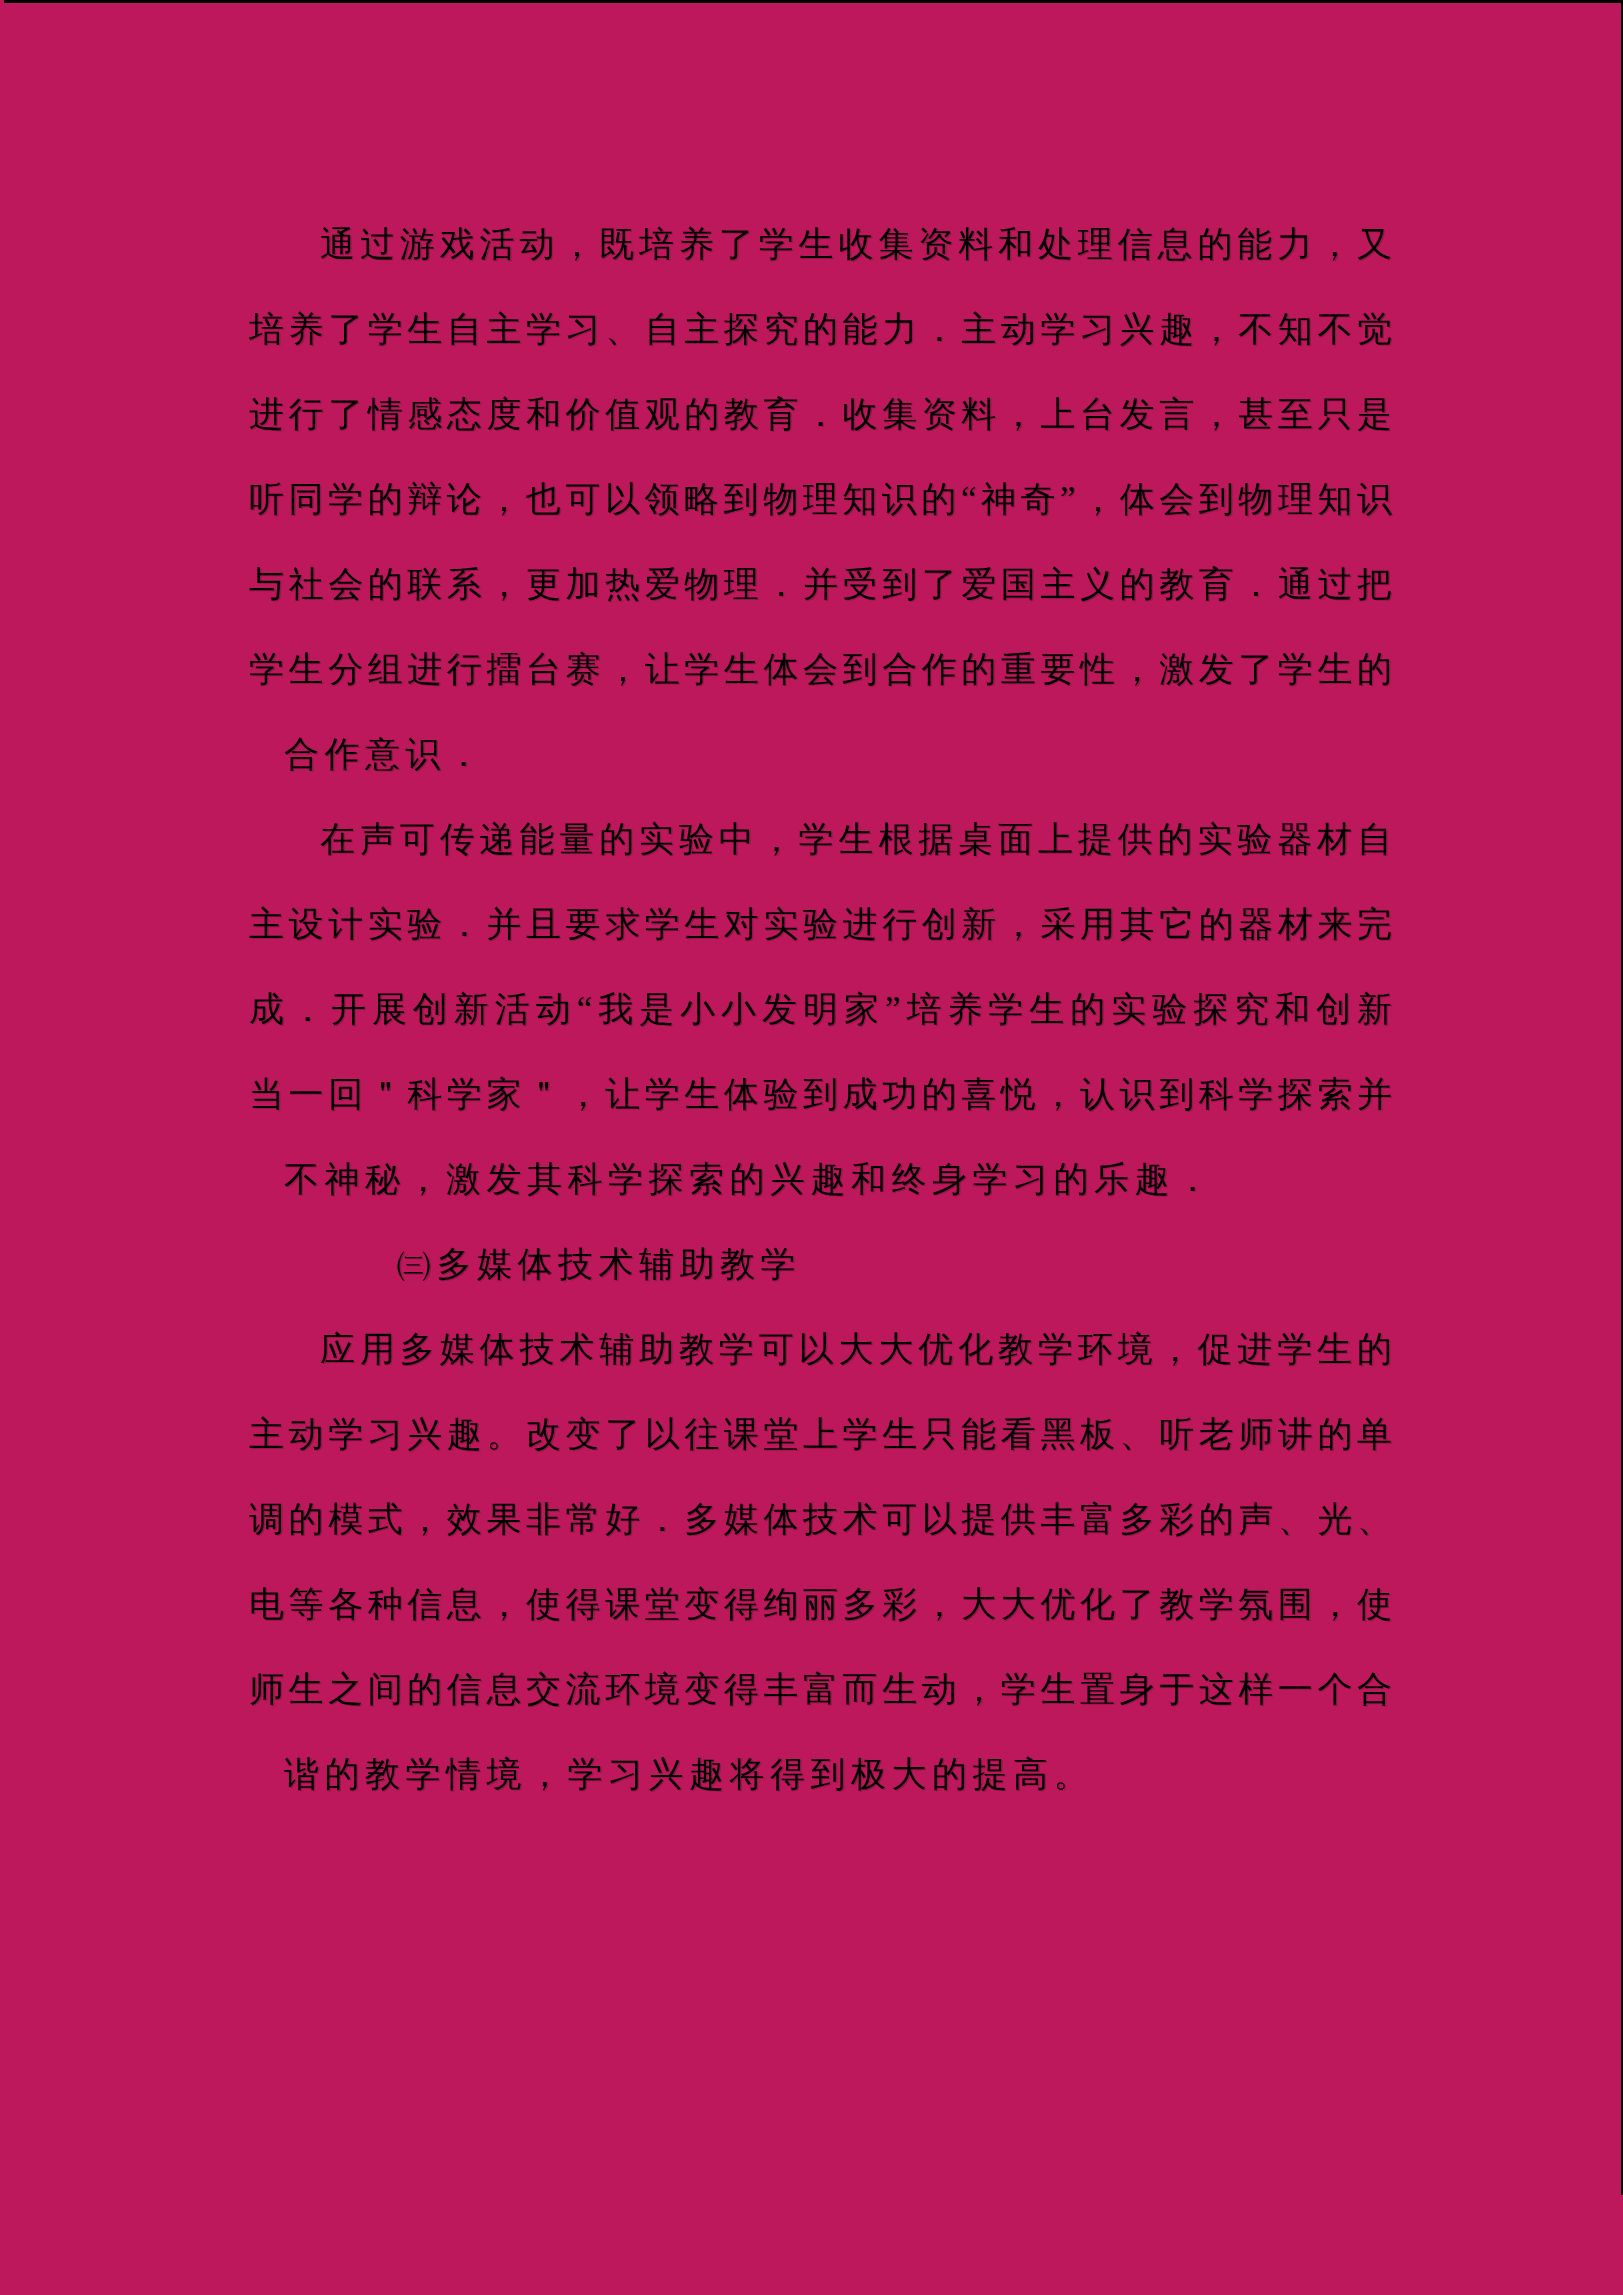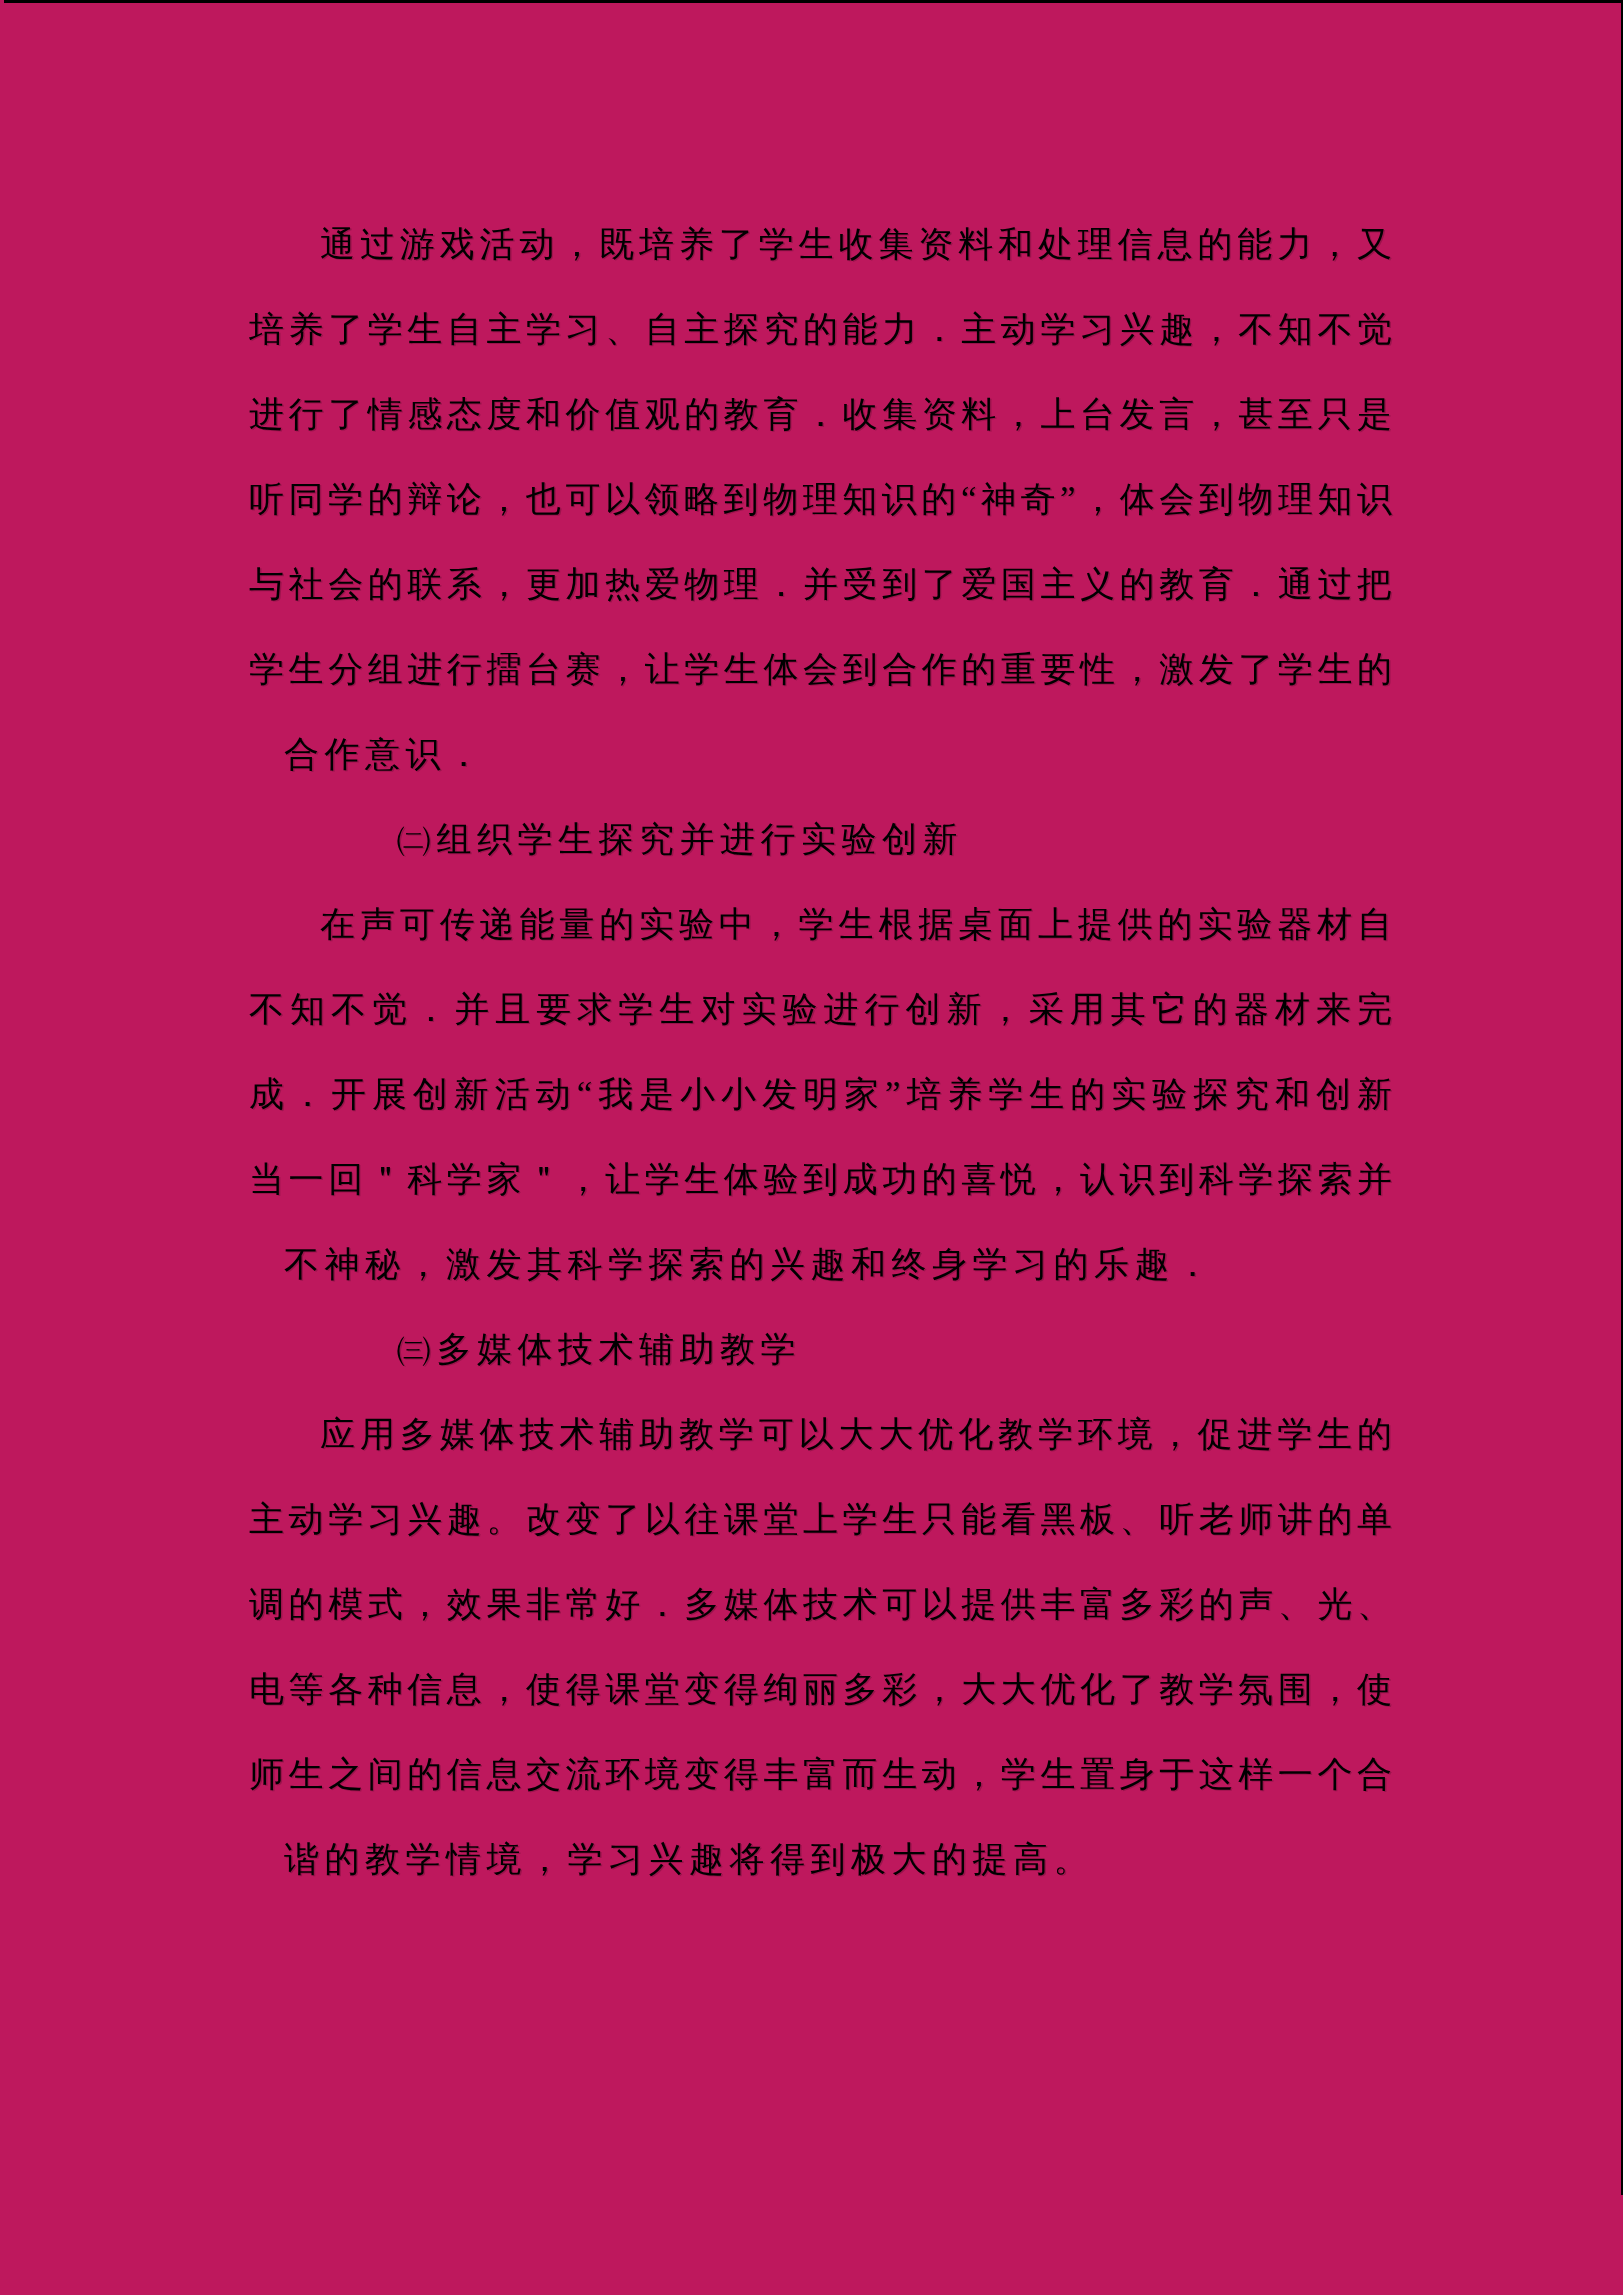--- a/index.html
+++ b/index.html
@@ -29,23 +29,22 @@
   <div class="border-right"></div>
 
   <div class="textblock">
     <div class="ln j ind">通过游戏活动，既培养了学生收集资料和处理信息的能力，又</div>
     <div class="ln j">培养了学生自主学习、自主探究的能力．主动学习兴趣，不知不觉</div>
     <div class="ln j">进行了情感态度和价值观的教育．收集资料，上台发言，甚至只是</div>
     <div class="ln j">听同学的辩论，也可以领略到物理知识的“神奇”，体会到物理知识</div>
     <div class="ln j">与社会的联系，更加热爱物理．并受到了爱国主义的教育．通过把</div>
     <div class="ln j">学生分组进行擂台赛，让学生体会到合作的重要性，激发了学生的</div>
     <div class="ln p">合作意识．</div>
-    <div class="ln p hind">㈡组织学生探究并进行实验创新</div>
     <div class="ln j ind">在声可传递能量的实验中，学生根据桌面上提供的实验器材自</div>
-    <div class="ln j">不知不觉．并且要求学生对实验进行创新，采用其它的器材来完</div>
+    <div class="ln j">主设计实验．并且要求学生对实验进行创新，采用其它的器材来完</div>
     <div class="ln j">成．开展创新活动“我是小小发明家”培养学生的实验探究和创新</div>
     <div class="ln j">当一回＂科学家＂，让学生体验到成功的喜悦，认识到科学探索并</div>
     <div class="ln p">不神秘，激发其科学探索的兴趣和终身学习的乐趣．</div>
     <div class="ln p hind">㈢多媒体技术辅助教学</div>
     <div class="ln j ind">应用多媒体技术辅助教学可以大大优化教学环境，促进学生的</div>
     <div class="ln j">主动学习兴趣。改变了以往课堂上学生只能看黑板、听老师讲的单</div>
     <div class="ln j">调的模式，效果非常好．多媒体技术可以提供丰富多彩的声、光、</div>
     <div class="ln j">电等各种信息，使得课堂变得绚丽多彩，大大优化了教学氛围，使</div>
     <div class="ln j">师生之间的信息交流环境变得丰富而生动，学生置身于这样一个合</div>
     <div class="ln p">谐的教学情境，学习兴趣将得到极大的提高。</div>

